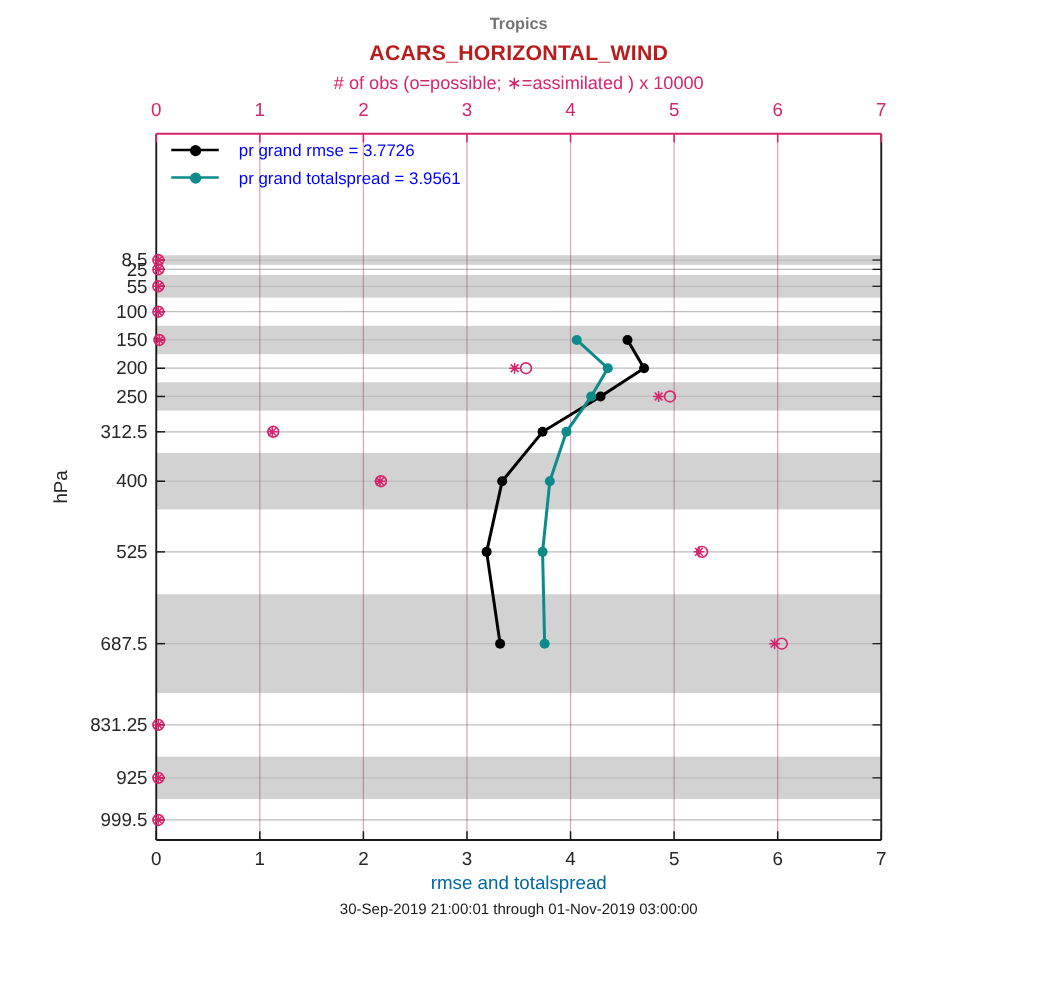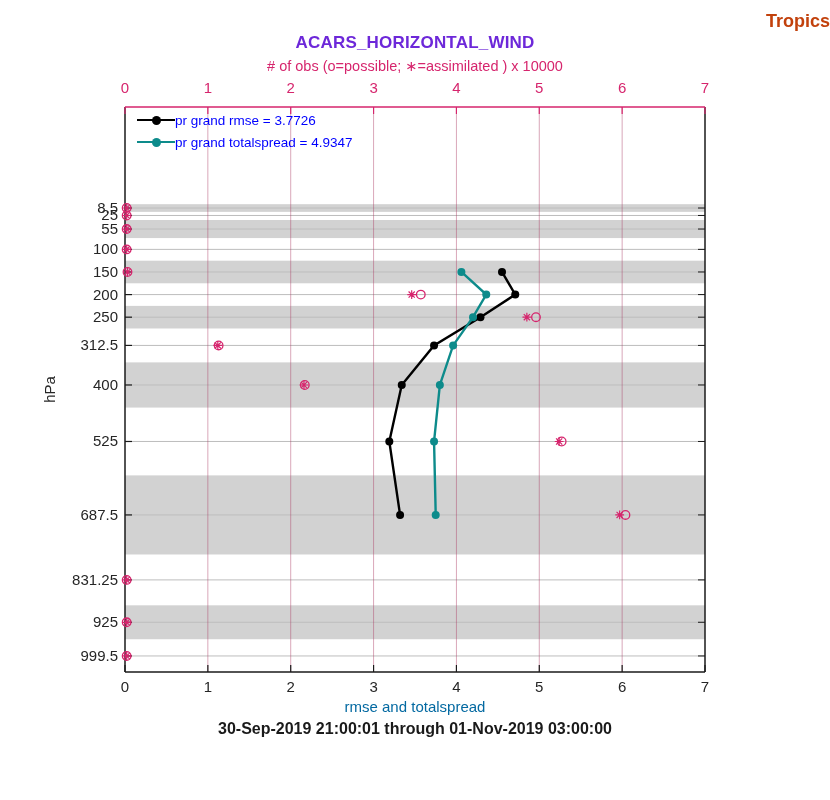--- a/index.html
+++ b/index.html
@@ -1,32 +1,32 @@
 <!DOCTYPE html>
 <html><head>
 <meta charset="utf-8">
 <style>
   html,body{margin:0;padding:0;background:#fff;}
   body{font-family:"Liberation Sans",sans-serif;}
   .figure{position:relative;width:830px;height:800px;background:#fff;overflow:hidden;}
   .ctr{position:absolute;left:0;width:830px;text-align:center;}
-  .title1{top:11px;font-size:18px;font-weight:bold;color:#c2410c;text-align:right;}
-  .title2{top:33px;font-size:17px;font-weight:bold;color:#6d28d9;letter-spacing:.2px;}
+  .title1{top:11px;font-size:13px;font-weight:bold;color:#737373;}
+  .title2{top:33px;font-size:17px;font-weight:bold;color:#b91c1c;letter-spacing:.2px;}
   .obs-label{top:58px;font-size:14.5px;}
   .xlabel{top:698px;font-size:15px;color:#0369a1;}
-  .timespan{top:720px;font-size:16px;color:#1a1a1a;font-weight:bold;}
+  .timespan{top:720px;font-size:12px;color:#1a1a1a;}
   .datafile{top:771px;font-size:7.5px;color:#333;}
   .ylabel{position:absolute;left:36px;top:381px;font-size:15px;color:#262626;transform:rotate(-90deg);}
   svg{position:absolute;left:0;top:0;}
   svg text{font-family:"Liberation Sans",sans-serif;}
   .legend{position:absolute;left:137px;top:109px;}
   .legend-item{display:flex;align-items:center;height:22px;}
   .sample{position:relative;width:38px;height:0;border-top:2.5px solid #000;}
   .dot{position:absolute;left:15px;top:-5.5px;width:9px;height:9px;border-radius:50%;background:#000;}
-  .legend-text{margin-left:0;font-size:13.5px;white-space:nowrap;}
+  .legend-text{margin-left:16px;font-size:13.5px;white-space:nowrap;}
 </style>
 </head>
 <body>
 
 <div class="figure">
   <div class="ctr title1">Tropics</div>
   <div class="ctr title2">ACARS_HORIZONTAL_WIND</div>
   <div class="ctr obs-label" style="color: rgb(214, 37, 109);"># of obs (o=possible; ∗=assimilated ) x 10000</div>
 
   <svg id="chart" width="830" height="800">
@@ -185,20 +185,20 @@
     <div class="legend-item">
       <span class="sample" style="border-top-color: rgb(0, 0, 0);">
           <span class="dot" style="background: rgb(0, 0, 0);"></span>
         </span>
       <span class="legend-text" style="color: rgb(0, 0, 255);">pr grand rmse = 3.7726</span>
     </div>
     <div class="legend-item">
       <span class="sample" style="border-top-color: rgb(13, 139, 139);">
           <span class="dot" style="background: rgb(13, 139, 139);"></span>
         </span>
-      <span class="legend-text" style="color: rgb(0, 0, 255);">pr grand totalspread = 4.9347</span>
+      <span class="legend-text" style="color: rgb(0, 0, 255);">pr grand totalspread = 3.9561</span>
     </div>
   </div>
 
   <div class="ylabel">hPa</div>
   <div class="ctr xlabel">rmse and totalspread</div>
   <div class="ctr timespan">30-Sep-2019 21:00:01 through 01-Nov-2019 03:00:00</div>
 </div>
 
 </body></html>

